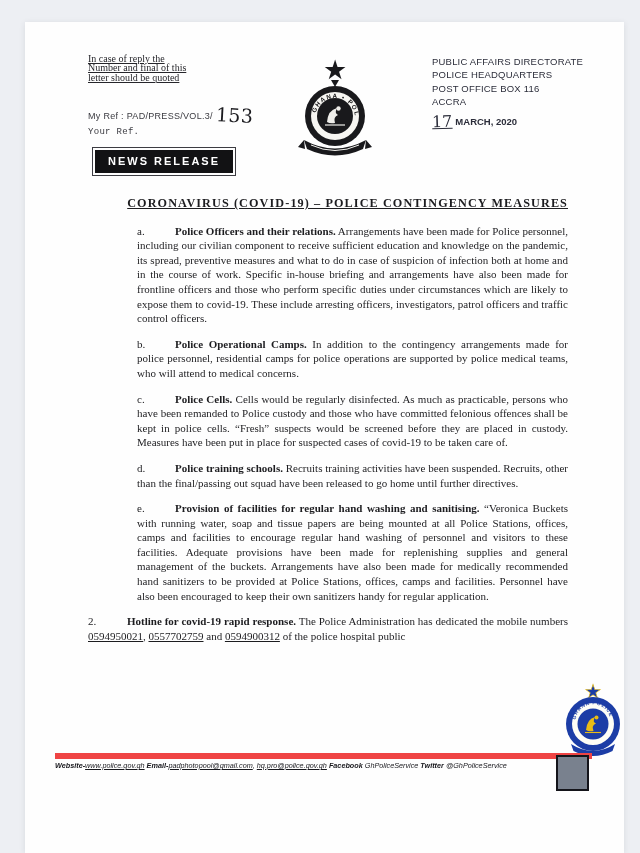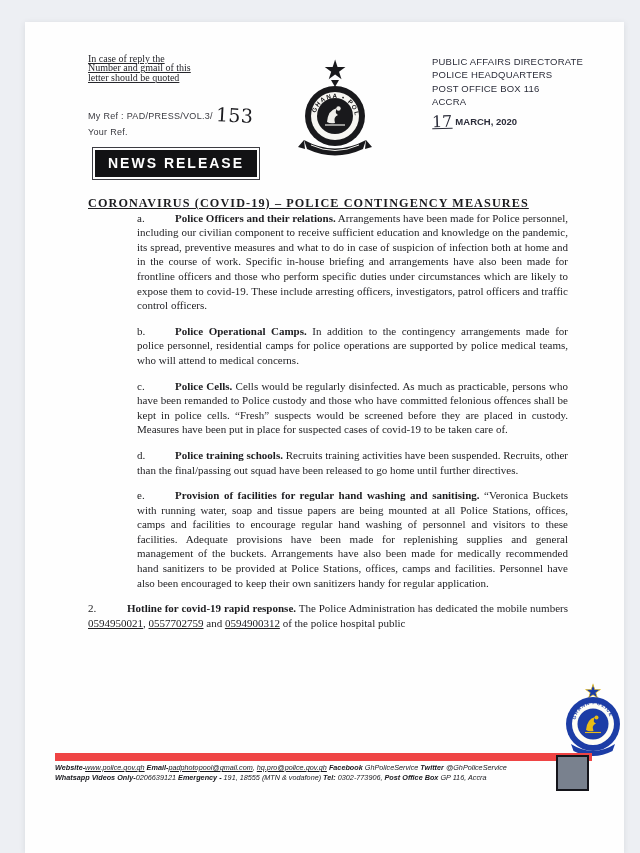--- a/index.html
+++ b/index.html
@@ -7,63 +7,63 @@
           font-family:"Liberation Serif",serif;color:#1d1d20;}
   .page{position:absolute;left:25px;top:22px;width:599px;height:831px;background:#fefefe;
         box-shadow:0 1px 6px rgba(40,45,60,.10);}
   .abs{position:absolute;}
 
   
   .reply-note{left:88px;top:54px;font-size:10px;line-height:9.4px;color:#26262b;}
   .reply-note div{text-decoration:underline;}
   .ref-line{left:88px;font-family:"Liberation Sans",sans-serif;font-size:9px;color:#3a3a40;letter-spacing:.3px;}
   .myref{top:101px;}
-  .yourref{top:127px;}
+  .yourref{top:127px;font-family:Liberation Mono, monospace;}
   .hand{font-family:"DejaVu Serif",serif;font-size:19px;color:#1b1b1f;display:inline-block;
         transform:rotate(3deg);position:relative;top:3px;margin-left:3px;font-weight:500;}
   .news-box{left:95px;top:150px;background:#121214;color:#fff;font-family:"Liberation Sans",sans-serif;
-            font-weight:bold;font-size:14px;letter-spacing:2px;padding:5px 13px 6px 13px;
+            font-weight:bold;font-size:11px;letter-spacing:2px;padding:5px 13px 6px 13px;
             outline:1px solid #3c3c42;outline-offset:2px;}
   .hq{left:432px;top:55px;font-family:"Liberation Sans",sans-serif;font-weight:normal;font-size:9.5px;
       line-height:13.4px;color:#2b2d3a;letter-spacing:.2px;}
   .dateline{left:432px;top:110px;font-family:"Liberation Sans",sans-serif;font-weight:bold;
             font-size:9.5px;color:#2b2d3a;}
   .date-day{font-family:"DejaVu Serif",serif;font-size:16px;font-weight:500;display:inline-block;
             transform:rotate(-2deg);position:relative;top:2px;margin-right:3px;text-decoration:underline;}
 
   
   .content{left:88px;top:196px;width:480px;font-size:11px;line-height:14.6px;text-align:justify;}
-  .doc-title{font-weight:bold;font-size:12.2px;letter-spacing:1.1px;margin:0 0 0 0;text-align:left;}
+  .doc-title{font-weight:bold;font-size:12.2px;letter-spacing:1.1px;margin:0 0 13px 0;text-align:right;}
   .doc-title span{text-decoration:underline;}
   .para{margin:0 0 11px 0;}
   .pnum{display:inline-block;width:39px;}
   .item{margin:0 0 11px 49px;}
   .iletter{display:inline-block;width:38px;}
   .ihead{font-weight:bold;}
   .u{text-decoration:underline;}
 
   
-  .footer{left:55px;top:753px;width:537px;border-top:8px solid #ef4444;padding-top:2px;
+  .footer{left:55px;top:753px;width:537px;border-top:6px solid #ef4444;padding-top:2px;
           font-family:"Liberation Sans",sans-serif;font-style:italic;font-size:7.25px;
           line-height:9.7px;color:#17171c;white-space:nowrap;}
   .footer .b{font-weight:bold;}
   .footer-square{left:556px;top:755px;width:29px;height:32px;background:#79818e;border:2px solid #14141a;}
 
   .crest{left:289px;top:56px;}
   .stamp{left:559px;top:682px;}
 </style>
 </head>
 <body>
 
 <div class="canvas">
   <div class="page"></div>
 
   <div class="abs reply-note">
     <div>In case of reply the</div>
-    <div>Number and gmail of this</div>
+    <div>Number and final of this</div>
     <div>letter should be quoted</div>
   </div>
 
   <div class="abs ref-line myref">
     <span>My   Ref : PAD/PRESS/VOL.3/</span><span class="hand">153</span>
   </div>
   <div class="abs ref-line yourref">
     <span>Your   Ref.</span>
   </div>
 
@@ -153,18 +153,15 @@
       <circle cx="37.5" cy="35.5" r="2" fill="#e9bc16"></circle>
       <path d="M26 50.5 h16" stroke="#e9bc16" stroke-width="1.1"></path>
       <path d="M12 62 q22 14 44 0 l-2.5 7 q-19.5 10 -39 0 z" fill="#1c3da6"></path>
     </svg>
   </div>
 
   <div class="abs footer">
     <div>
       <span class="b">Website-</span><span class="u">www.police.gov.gh</span><span class="b"> Email-</span><span class="u">padphotopool@gmail.com</span><span>,  </span><span class="u">hq.pro@police.gov.gh</span><span class="b">   Facebook </span><span>GhPoliceService</span><span class="b"> Twitter </span><span>@GhPoliceService</span>
     </div>
-    <div>
-      <span class="b">Whatsapp Videos Only-</span><span>0206639121</span><span class="b"> Emergency - </span><span>191, 18555 (MTN &amp; vodafone)</span><span class="b">   Tel: </span><span>0302-773906,</span><span class="b">   Post Office Box </span><span>GP 116, Accra</span>
-    </div>
   </div>
   <div class="abs footer-square"></div>
 </div>
 
 </body></html>

